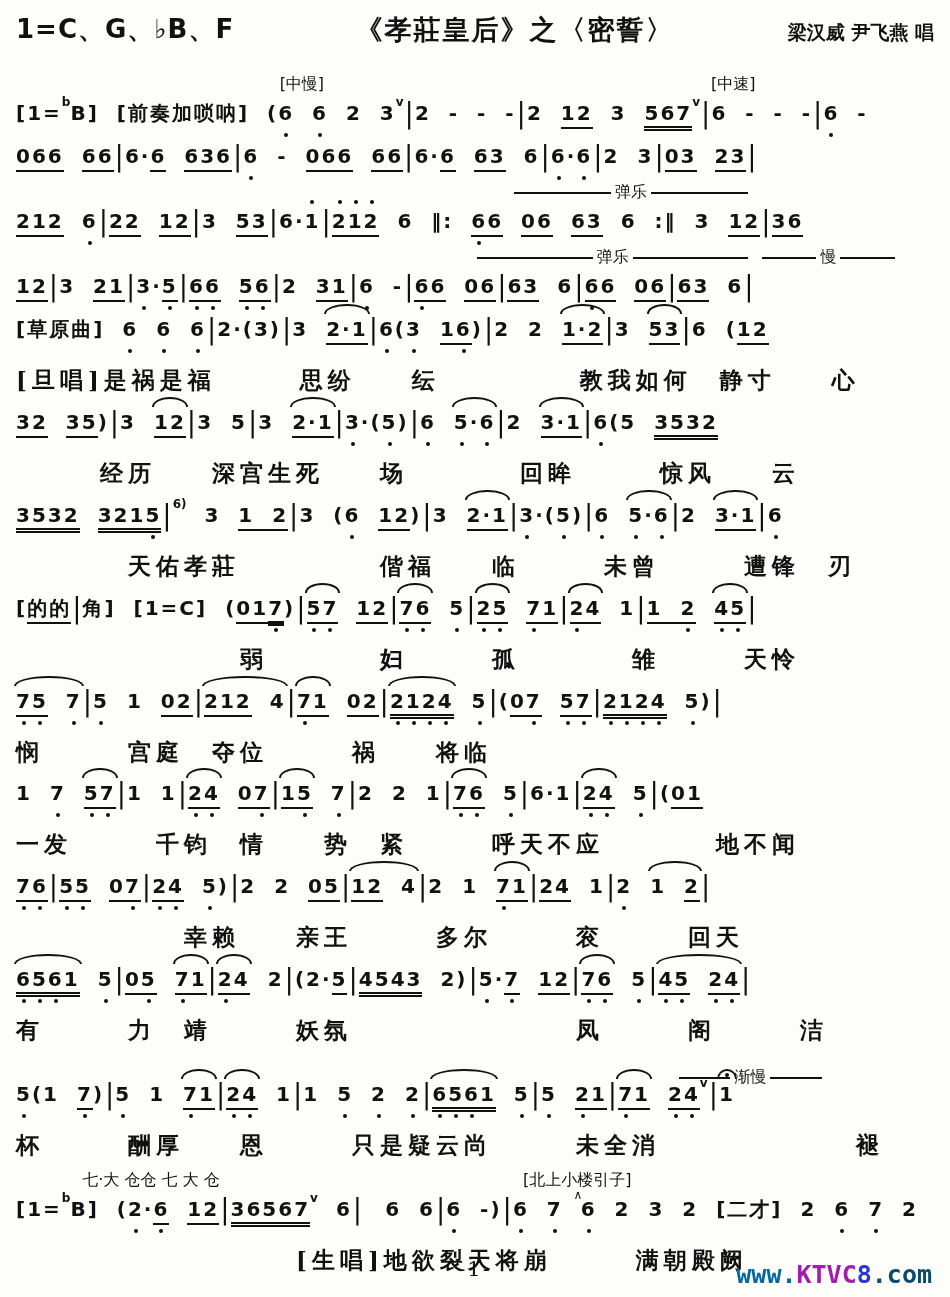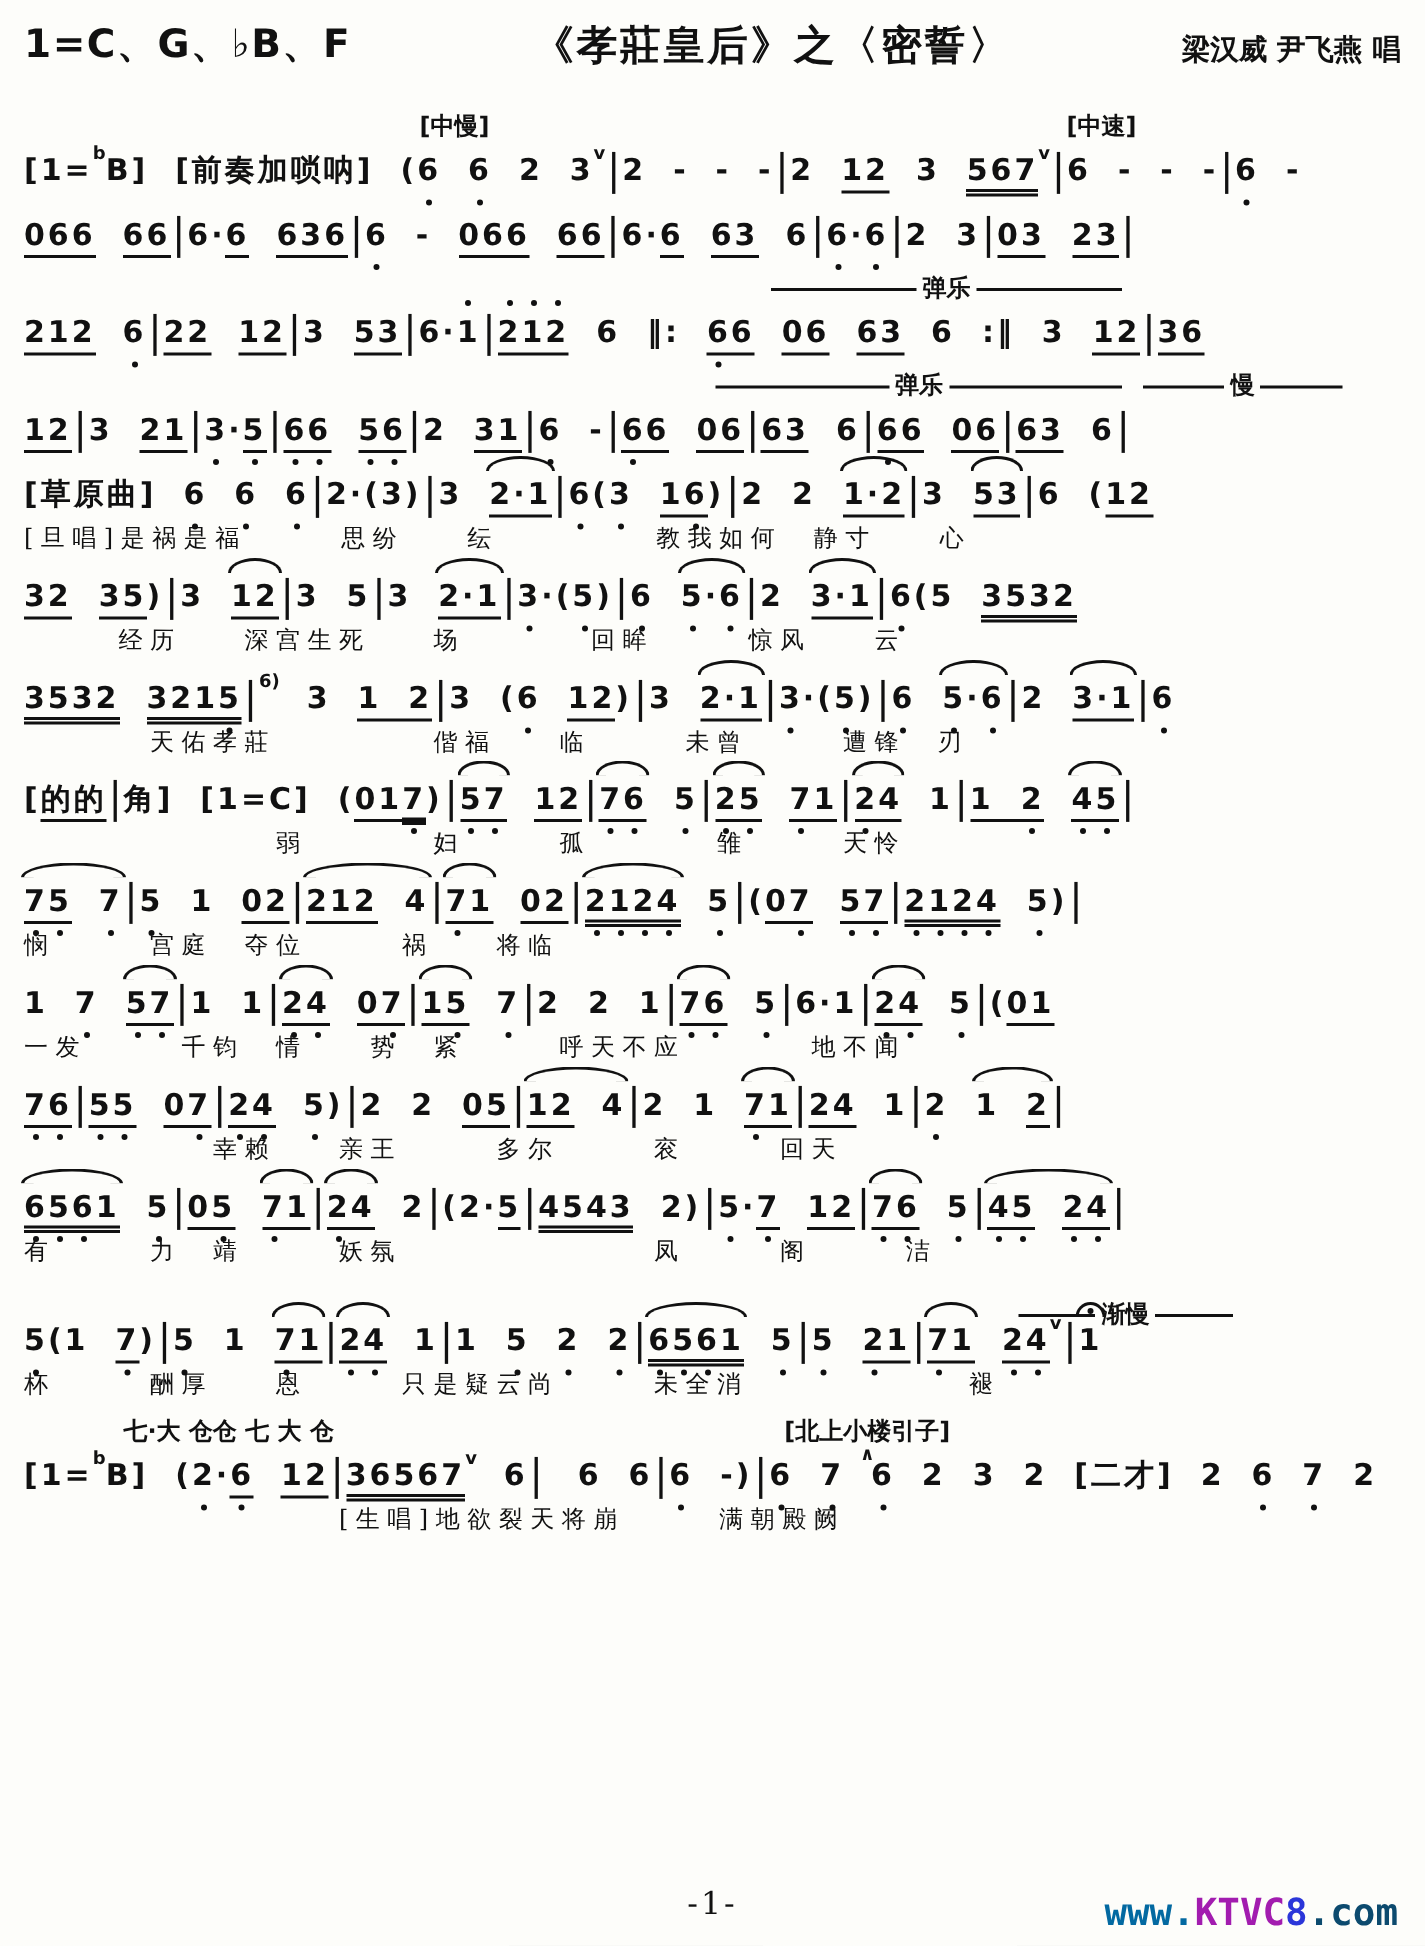--- a/index.html
+++ b/index.html
@@ -19,23 +19,23 @@
   .u1{border-bottom:2px solid #111;padding-bottom:2px;}
   .u2{border-bottom:5px double #111;padding-bottom:1px;}
   .lo,.hi{position:relative;display:inline-block;}
   .lo::after{content:"";position:absolute;left:50%;bottom:-8px;width:4px;height:4px;margin-left:-2px;border-radius:50%;background:#111;}
   .hi::after{content:"";position:absolute;left:50%;top:-6px;width:4px;height:4px;margin-left:-2px;border-radius:50%;background:#111;}
   .arc{position:relative;display:inline-block;}
   .arc::before{content:"";position:absolute;left:-2px;right:-2px;top:-10px;height:8px;
     border-top:2px solid #111;border-left:2px solid #111;border-right:2px solid #111;
     border-radius:50% 50% 0 0 / 100% 100% 0 0;}
   sup.sup{font-size:12px;font-weight:bold;vertical-align:top;position:relative;top:-5px;letter-spacing:0;}
-  .lyr{font-family:"DejaVu Serif","Liberation Serif",serif;font-size:16px;font-weight:normal;
-       letter-spacing:5px;white-space:nowrap;margin-top:4px;line-height:1.3;}
-  .ann{position:absolute;top:2px;font-size:16px;font-weight:bold;white-space:nowrap;}
+  .lyr{font-family:"DejaVu Serif","Liberation Serif",serif;font-size:23px;font-weight:bold;
+       letter-spacing:5px;white-space:nowrap;margin-top:20px;line-height:1.3;}
+  .ann{position:absolute;top:2px;font-size:16px;font-weight:normal;white-space:nowrap;}
   .ann .annt{padding:0 2px;}
   .ann.wide{display:flex;align-items:center;}
   .ann.wide::before,.ann.wide::after{content:"";flex:1;border-top:2px solid #111;min-width:14px;margin:0 2px;}
   .ann.mark{top:20px;font-size:12px;}
   
   .footer{position:absolute;left:0;right:0;bottom:6px;height:34px;}
   .pageno{position:absolute;left:0;right:0;text-align:center;font-family:"DejaVu Serif",serif;
           font-size:21px;letter-spacing:2px;}
   .wm{position:absolute;right:18px;bottom:2px;font-family:"DejaVu Sans Mono","Liberation Mono",monospace;
       font-size:25px;font-weight:bold;letter-spacing:0px;}

